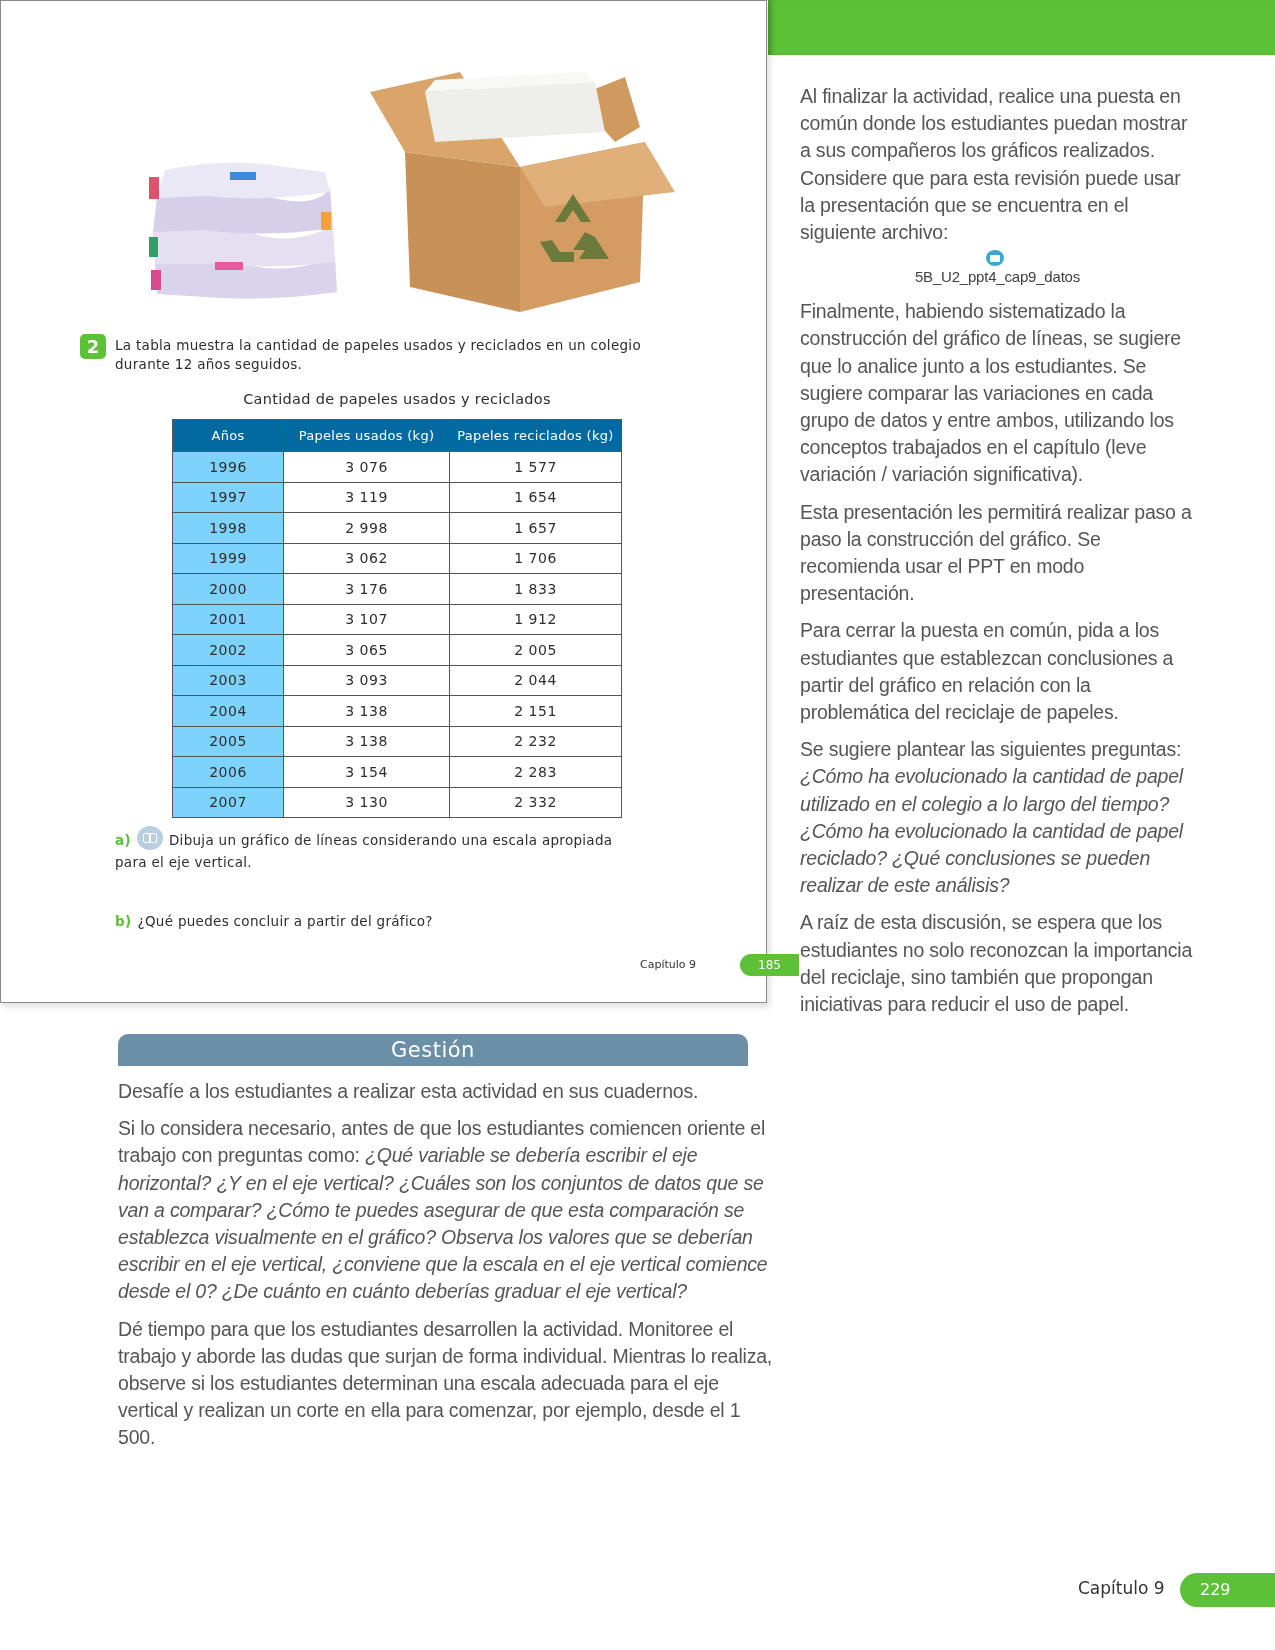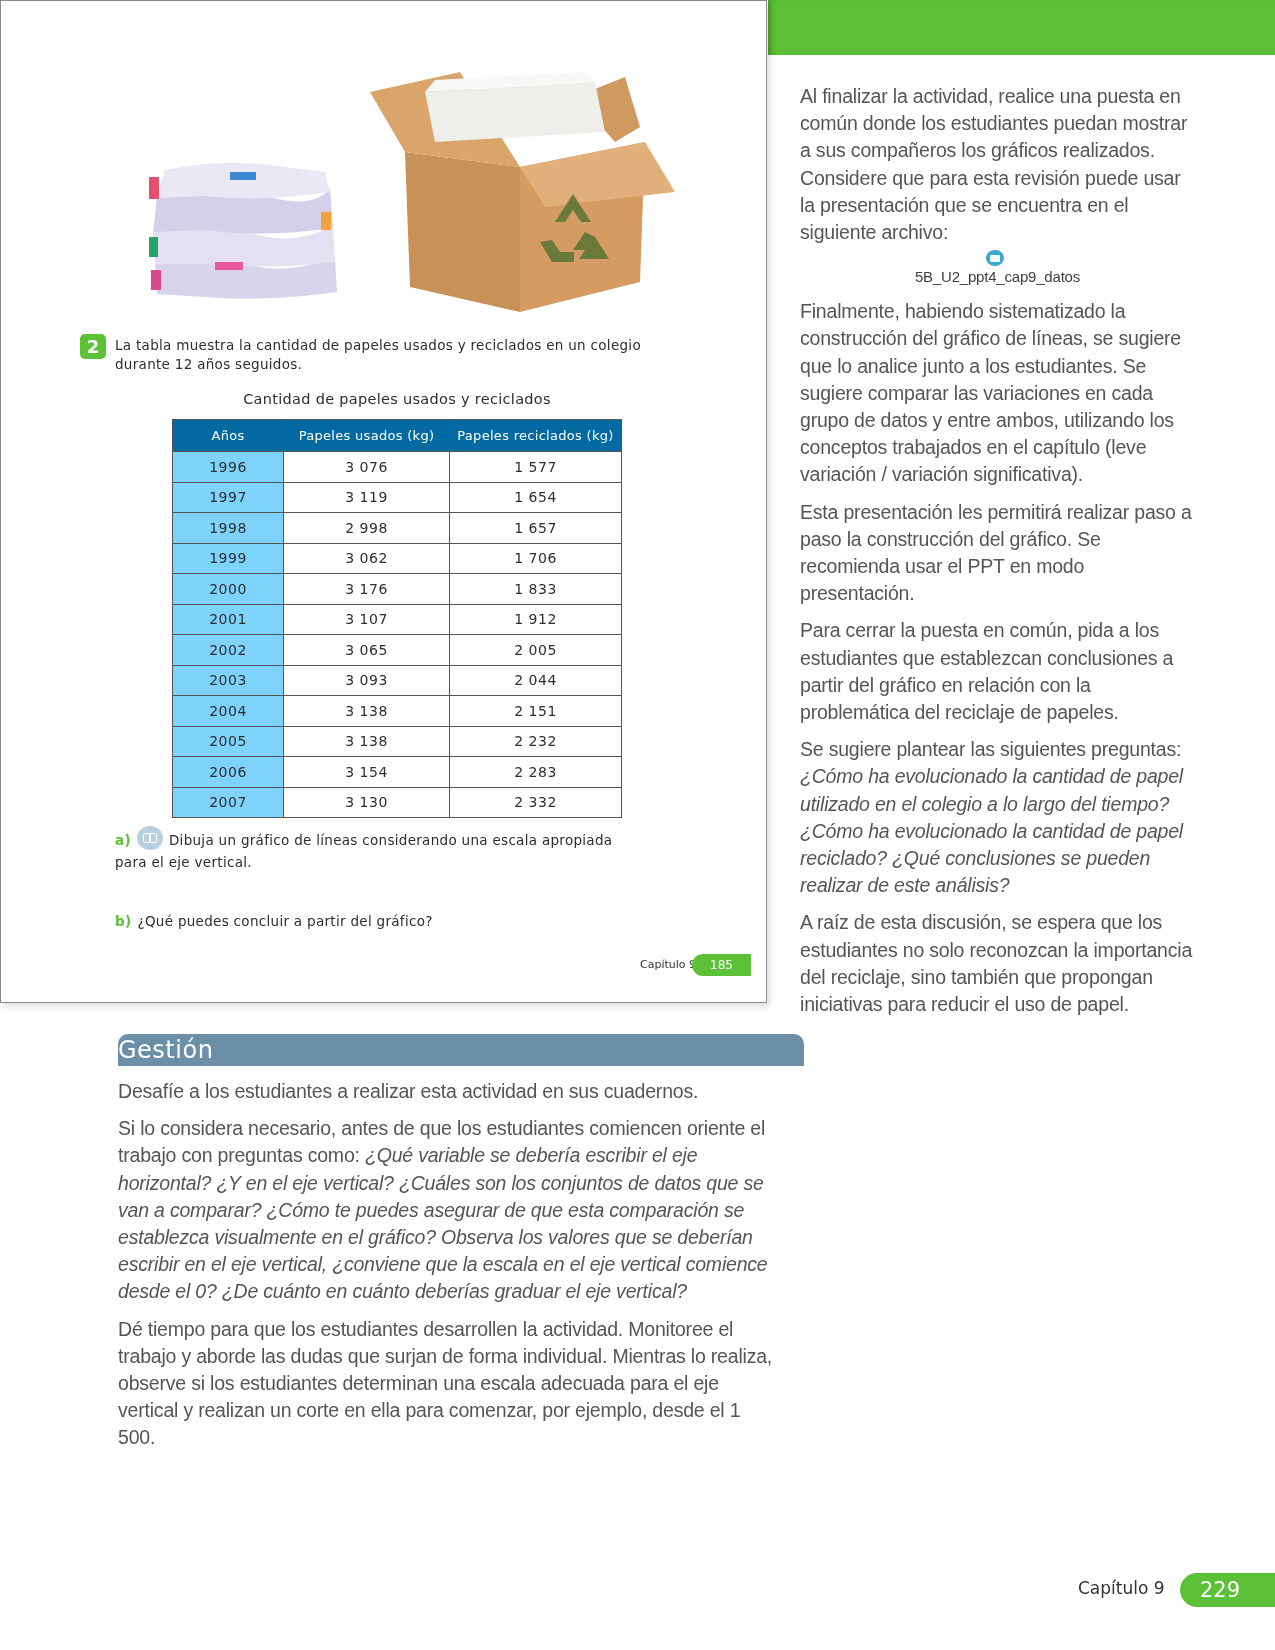--- a/index.html
+++ b/index.html
@@ -18,32 +18,32 @@
   table.data td.yr{background:#7dd3fc;width:108px;}
   table.data td.u{width:163px;}
   .q{position:absolute;font-size:13.5px;line-height:19px;color:#2e2e2e;letter-spacing:0.3px;}
   .q .lbl{color:#5cc136;font-weight:bold;margin-right:6px;}
   .qa{left:115px;top:829px;width:530px;}
   .qb{left:115px;top:880px;width:530px;margin-top:32px;}
   .book-icon{display:inline-block;width:26px;height:24px;border-radius:50%;background:#b9cfe0;vertical-align:middle;margin-right:6px;position:relative;top:-3px;}
   .book-icon:before{content:"";position:absolute;left:6px;top:7px;width:14px;height:10px;border:1.5px solid #fff;border-radius:2px;box-sizing:border-box;}
   .book-icon:after{content:"";position:absolute;left:12.5px;top:7px;width:1.5px;height:10px;background:#fff;}
   .footer-small{position:absolute;left:640px;top:958px;font-size:11px;color:#333;}
-  .tab-small{position:absolute;left:692px;top:954px;width:59px;height:22px;background:#5cc136;color:#fff;font-size:12px;line-height:22px;text-align:center;border-radius:11px 0 0 11px;}
-  .gestion{position:absolute;left:118px;top:1034px;width:686px;height:32px;background:#6b8fa6;border-radius:10px 10px 0 0;color:#fff;text-align:left;font-size:24px;line-height:32px;letter-spacing:0.5px;}
+  .tab-small{position:absolute;left:740px;top:954px;width:59px;height:22px;background:#5cc136;color:#fff;font-size:12px;line-height:22px;text-align:center;border-radius:11px 0 0 11px;}
+  .gestion{position:absolute;left:118px;top:1034px;width:630px;height:32px;background:#6b8fa6;border-radius:10px 10px 0 0;color:#fff;text-align:center;font-size:21px;line-height:32px;letter-spacing:0.5px;}
   .guide{font-family:"Liberation Sans",sans-serif;font-size:19.5px;line-height:27.2px;color:#555;letter-spacing:-0.2px;}
   .guide p{margin:0 0 10px 0;}
   .guide i{font-style:italic;}
   .bottom-col{position:absolute;left:118px;top:1078px;width:660px;}
   .right-col{position:absolute;left:800px;top:83px;width:395px;}
   .file-link{color:#404040;font-size:15px;line-height:22px;display:flex;align-items:center;margin:-6px 0 10px 0;flex-direction:column;}
   .folder-icon{display:inline-block;width:18px;height:16px;border-radius:50%;background:#3aa7d6;margin-right:5px;position:relative;}
   .folder-icon:after{content:"";position:absolute;left:4px;top:5px;width:10px;height:7px;background:#fff;border-radius:1px;}
   .chap-footer{position:absolute;left:1078px;top:1578px;font-size:17px;color:#333;font-family:"DejaVu Sans",sans-serif;}
-  .page-tab{position:absolute;left:1180px;top:1573px;width:95px;height:34px;background:#5cc136;border-radius:17px 0 0 17px;color:#fff;font-size:21px;line-height:34px;padding-left:20px;box-sizing:border-box;}
+  .page-tab{position:absolute;left:1180px;top:1573px;width:95px;height:34px;background:#5cc136;border-radius:17px 0 0 17px;color:#fff;font-size:16px;line-height:34px;padding-left:20px;box-sizing:border-box;}
 </style>
 </head>
 <body>
 
 <div class="green-bar"></div>
 
 <div class="student-page"></div>
 
 <svg class="illus stack" viewBox="0 0 200 150">
   <g>

